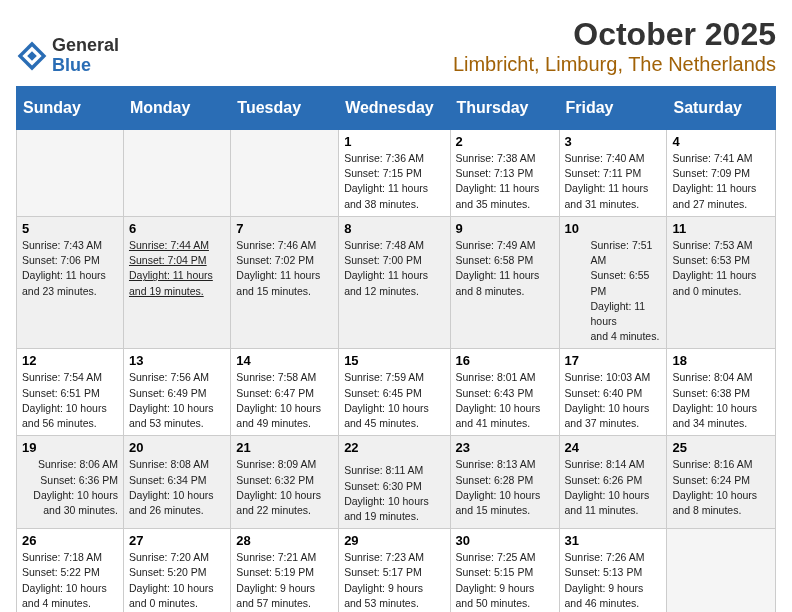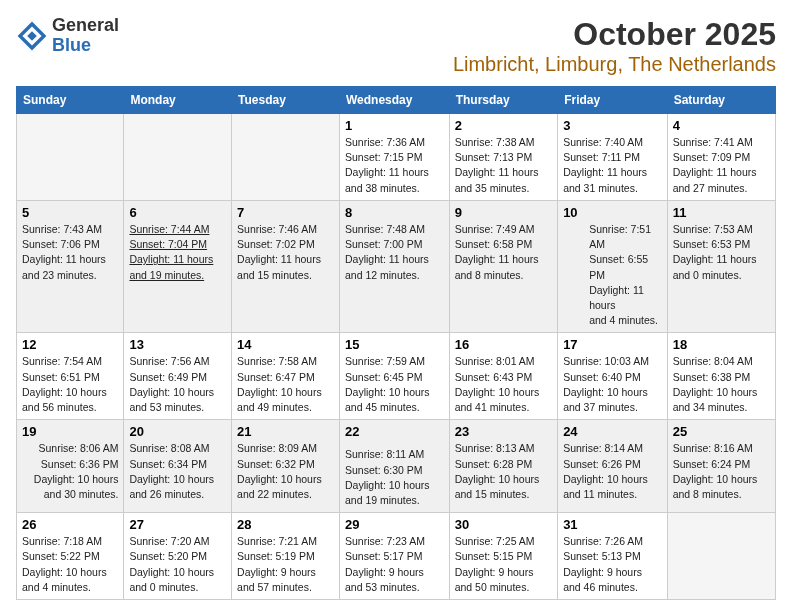--- a/index.html
+++ b/index.html
@@ -5,21 +5,21 @@
     * { box-sizing: border-box; margin: 0; padding: 0; }
     body {
       font-family: Arial, sans-serif;
       background: #fff;
       width: 792px;
       min-height: 612px;
       padding: 16px;
     }
     .header {
       display: flex;
-      align-items: flex-start;
+      align-items: flex-end;
       justify-content: space-between;
       margin-bottom: 10px;
     }
     .logo {
       display: flex;
       align-items: center;
     }
     .logo-text {
       display: flex;
       flex-direction: column;
@@ -55,22 +55,22 @@
     }
     table {
       width: 100%;
       border-collapse: collapse;
       font-size: 11px;
     }
     thead tr th {
       background-color: #2a6db5;
       color: #fff;
       text-align: left;
-      padding: 6px 6px;
-      font-size: 12px;
+      padding: 12px 6px;
+      font-size: 16px;
       border: 1px solid #2a6db5;
     }
     tbody tr td {
       vertical-align: top;
       padding: 4px 5px;
       border: 1px solid #ccc;
       width: 113px;
       min-height: 80px;
     }
     tbody tr:nth-child(even) {

